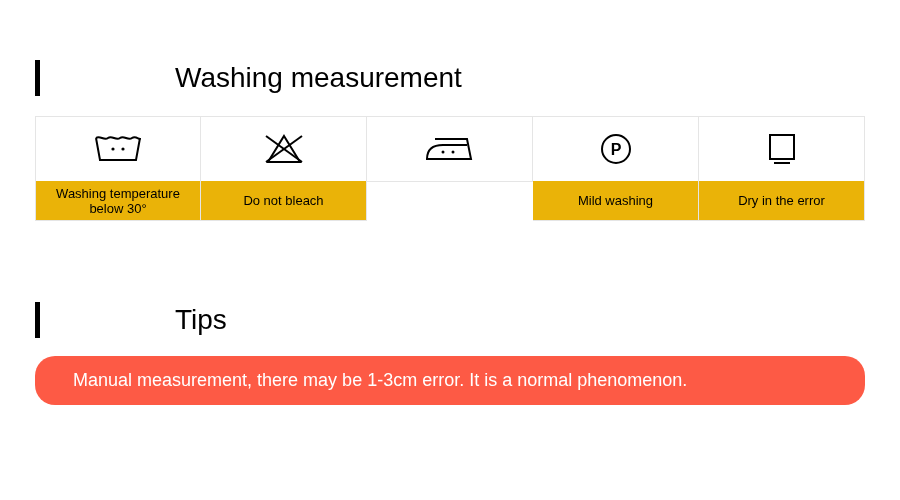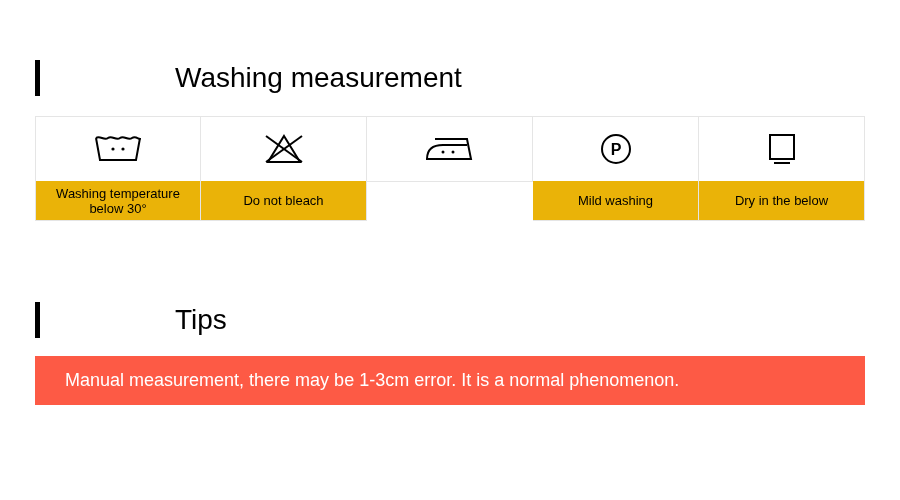--- a/index.html
+++ b/index.html
@@ -65,21 +65,22 @@
   .col-0 .label-cell { justify-content: flex-start; }
   .heading-row.second {
     margin-top: 81px;
     margin-bottom: 18px;
   }
   .tips-banner {
     background: #fd5a45;
     color: #fff;
     font-size: 18px;
     font-weight: 500;
-    padding: 14px 30px;
+    padding: 14px 38px;
+    border-radius: 20px;
   }
   svg { display: block; }
 </style>
 </head>
 <body>
 
 <div class="container">
 
   <div class="heading-row">
     <div class="heading-bar"></div>
@@ -131,21 +132,21 @@
       <div class="label-cell">Mild washing</div>
     </div>
 
     <div class="care-col">
       <div class="icon-cell">
         <svg width="34" height="34" viewBox="0 0 34 34">
           <rect x="5" y="3" width="24" height="24" fill="none" stroke="#000" stroke-width="2"></rect>
           <line x1="9" y1="31" x2="25" y2="31" stroke="#000" stroke-width="2"></line>
         </svg>
       </div>
-      <div class="label-cell">Dry in the below</div>
+      <div class="label-cell">Dry in the error</div>
     </div>
 
   </div>
 
   <div class="heading-row second">
     <div class="heading-bar"></div>
     <div class="heading-text">Tips</div>
   </div>
 
   <div class="tips-banner">Manual measurement, there may be 1-3cm error. It is a normal phenomenon.</div>

